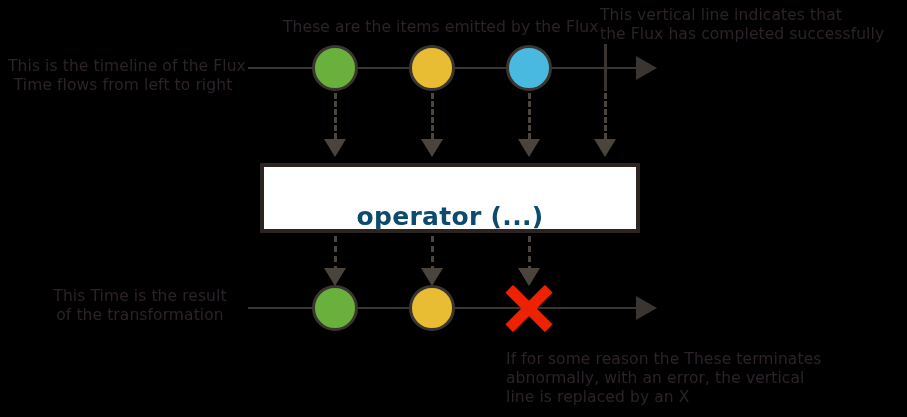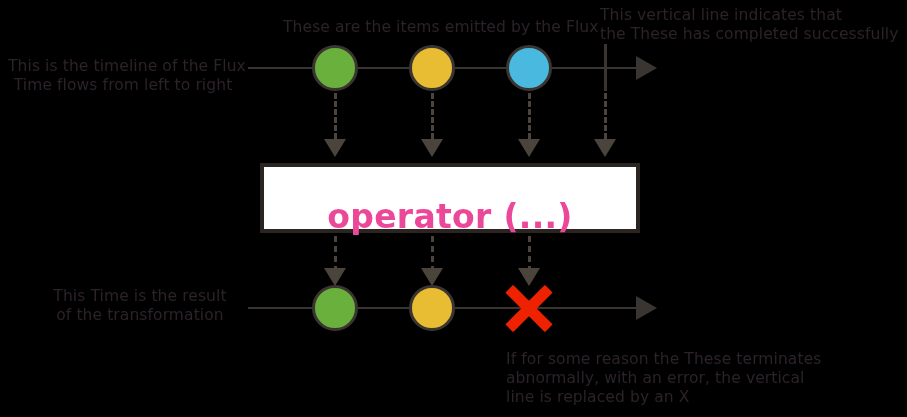--- a/index.html
+++ b/index.html
@@ -72,22 +72,22 @@
     background: #ffffff;
     border: 4px solid #2b2420;
     box-sizing: border-box;
     display: flex;
     align-items: center;
     justify-content: center;
   }
   .op-text {
     font-family: "DejaVu Sans", sans-serif;
     font-weight: bold;
-    font-size: 33px;
-    color: #ec4899;
+    font-size: 25px;
+    color: #0c4a6e;
     letter-spacing: 0.3px;
     margin-top: 36px;
   }
 
   
   .error-x {
     position: absolute;
     width: 56px;
     height: 56px;
   }
@@ -153,21 +153,21 @@
     <span class="a"></span>
     <span class="b"></span>
   </div>
 
   <div class="ann center" style="left:8px; top:57px; width:230px;">This is the timeline of the Flux
 Time flows from left to right</div>
 
   <div class="ann center" style="left:283px; top:18px; width:290px;">These are the items emitted by the Flux</div>
 
   <div class="ann left" style="left:600px; top:6px; width:300px;">This vertical line indicates that
-the These has completed successfully</div>
+the Flux has completed successfully</div>
 
 
 
   <div class="ann center" style="left:45px; top:287px; width:190px;">This Time is the result
 of the transformation</div>
 
   <div class="ann left" style="left:506px; top:350px; width:330px;">If for some reason the These terminates
 abnormally, with an error, the vertical
 line is replaced by an X</div>
 

